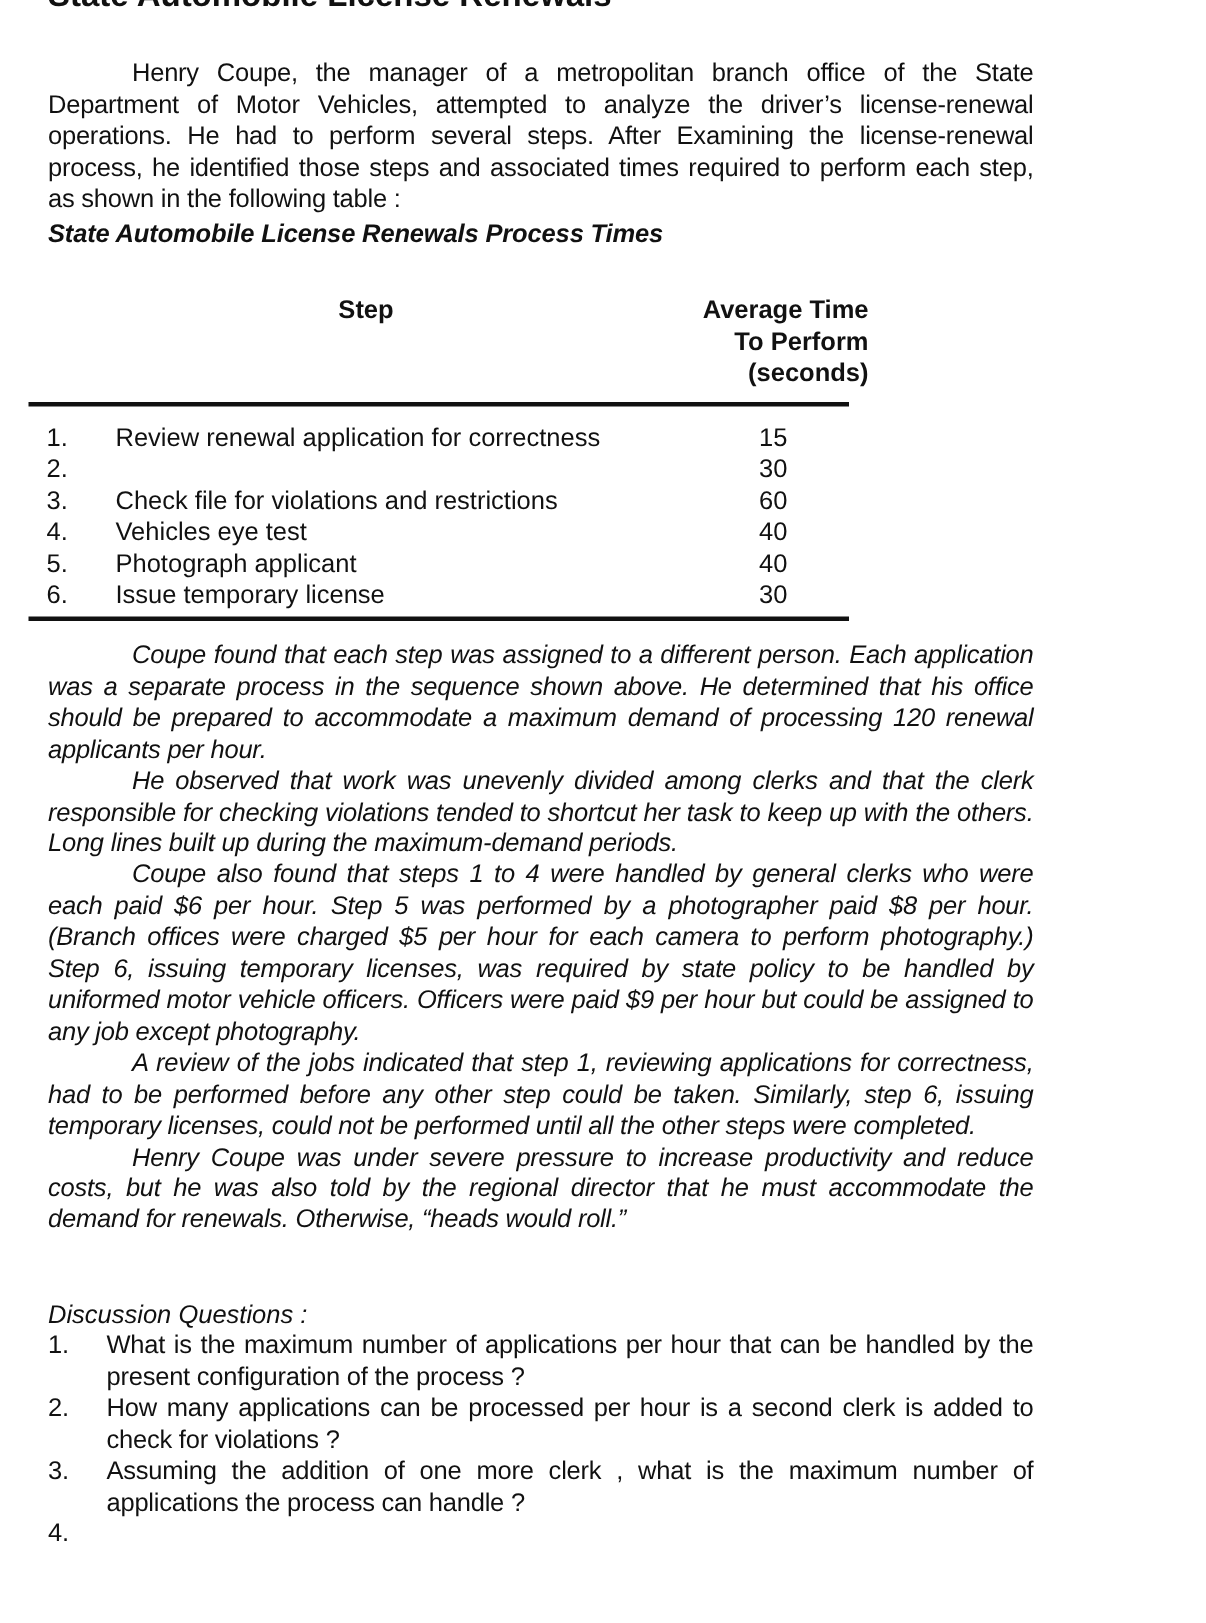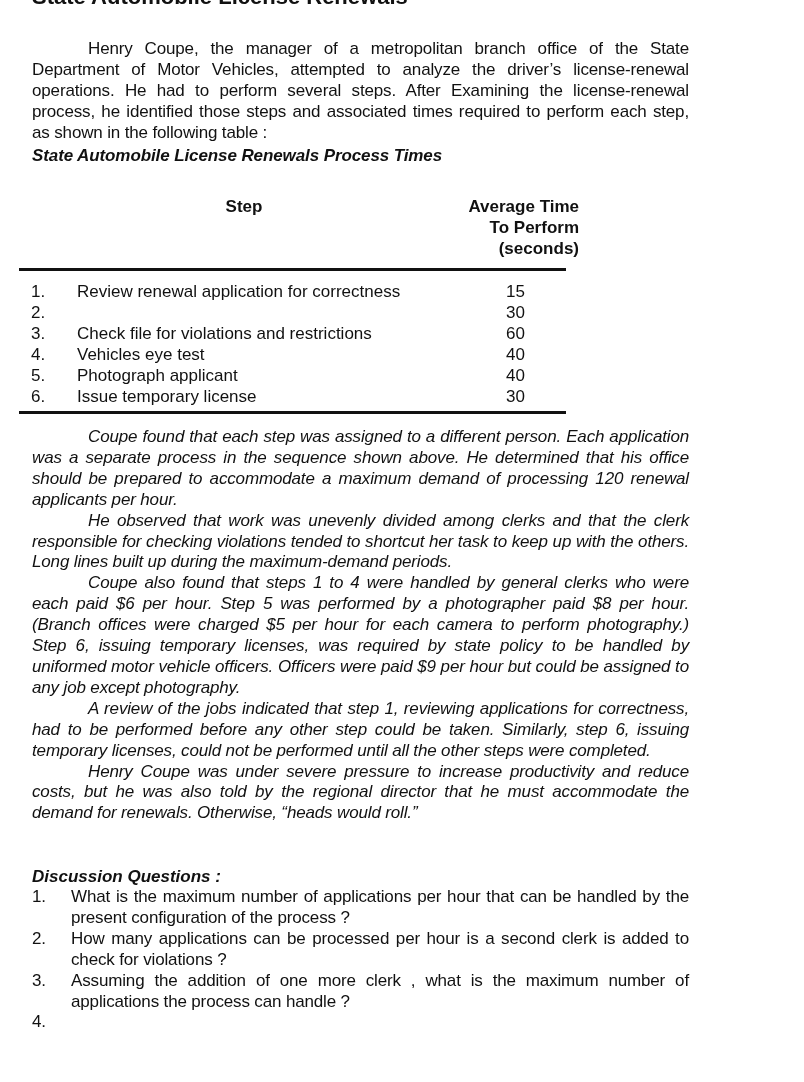--- a/index.html
+++ b/index.html
@@ -116,21 +116,21 @@
     font-style: italic;
   }
   .questions {
     position: absolute;
     left: 32px;
     top: 866px;
     width: 657px;
   }
   .q-title {
     font-size: 17px;
-    font-weight: bold;
+    font-weight: normal;
     font-style: italic;
     line-height: 21px;
     margin: 0;
   }
   .q-item {
     position: relative;
     padding-left: 39px;
     font-size: 17px;
     line-height: 20.9px;
     text-align: justify;

